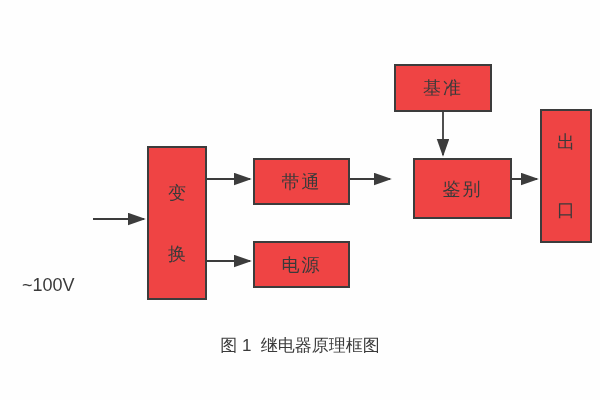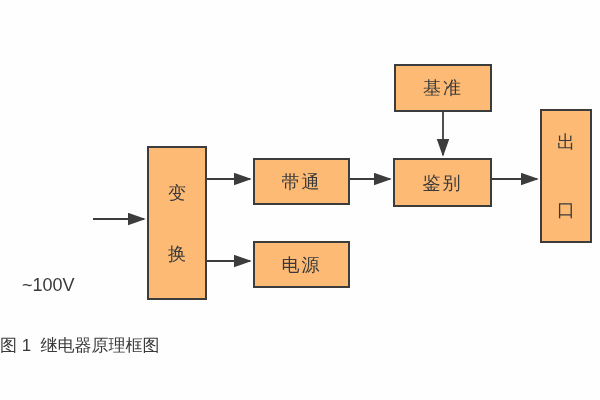--- a/index.html
+++ b/index.html
@@ -15,53 +15,53 @@
   .connectors {
     position: absolute;
     left: 0; top: 0;
     width: 600px; height: 400px;
   }
   .connectors line { stroke: #3c3c3c; stroke-width: 1.8; }
   .box {
     position: absolute;
     box-sizing: border-box;
     border: 2px solid #3c3c3c;
-    background: #fdba74;
+    background: #ef4444;
     display: flex;
     align-items: center;
     justify-content: center;
     font-size: 18px;
     letter-spacing: 2px;
     white-space: nowrap;
   }
   .box.vertical {
     flex-direction: column;
     letter-spacing: 0;
   }
   .box.vertical span { display: block; }
   .box-transform { left: 147px; top: 146px; width: 60px; height: 154px; }
   .box-transform span + span { margin-top: 37px; }
   .box-bandpass { left: 253px; top: 158px; width: 97px; height: 47px; }
   .box-power { left: 253px; top: 241px; width: 97px; height: 47px; }
-  .box-discriminator { left: 393px; top: 158px; width: 99px; height: 49px; font-family: Liberation Serif, serif; }
+  .box-discriminator { left: 413px; top: 158px; width: 99px; height: 61px; font-family: Liberation Serif, serif; }
   .box-reference { left: 394px; top: 64px; width: 98px; height: 48px; }
   .box-output { left: 540px; top: 109px; width: 52px; height: 134px; }
   .box-output span + span { margin-top: 44px; }
   .input-text {
     position: absolute;
     left: 22px; top: 200px;
     font-size: 18px;
     line-height: 34px;
     white-space: pre;
   }
   .caption {
     position: absolute;
     left: 0; top: 334px;
     width: 600px;
-    text-align: left;
+    text-align: center;
     font-size: 17px;
     white-space: pre;
   }
 </style>
 </head>
 <body>
 
 <div class="canvas">
 
   <svg class="connectors" width="600" height="400" viewBox="0 0 600 400" aria-hidden="true">

